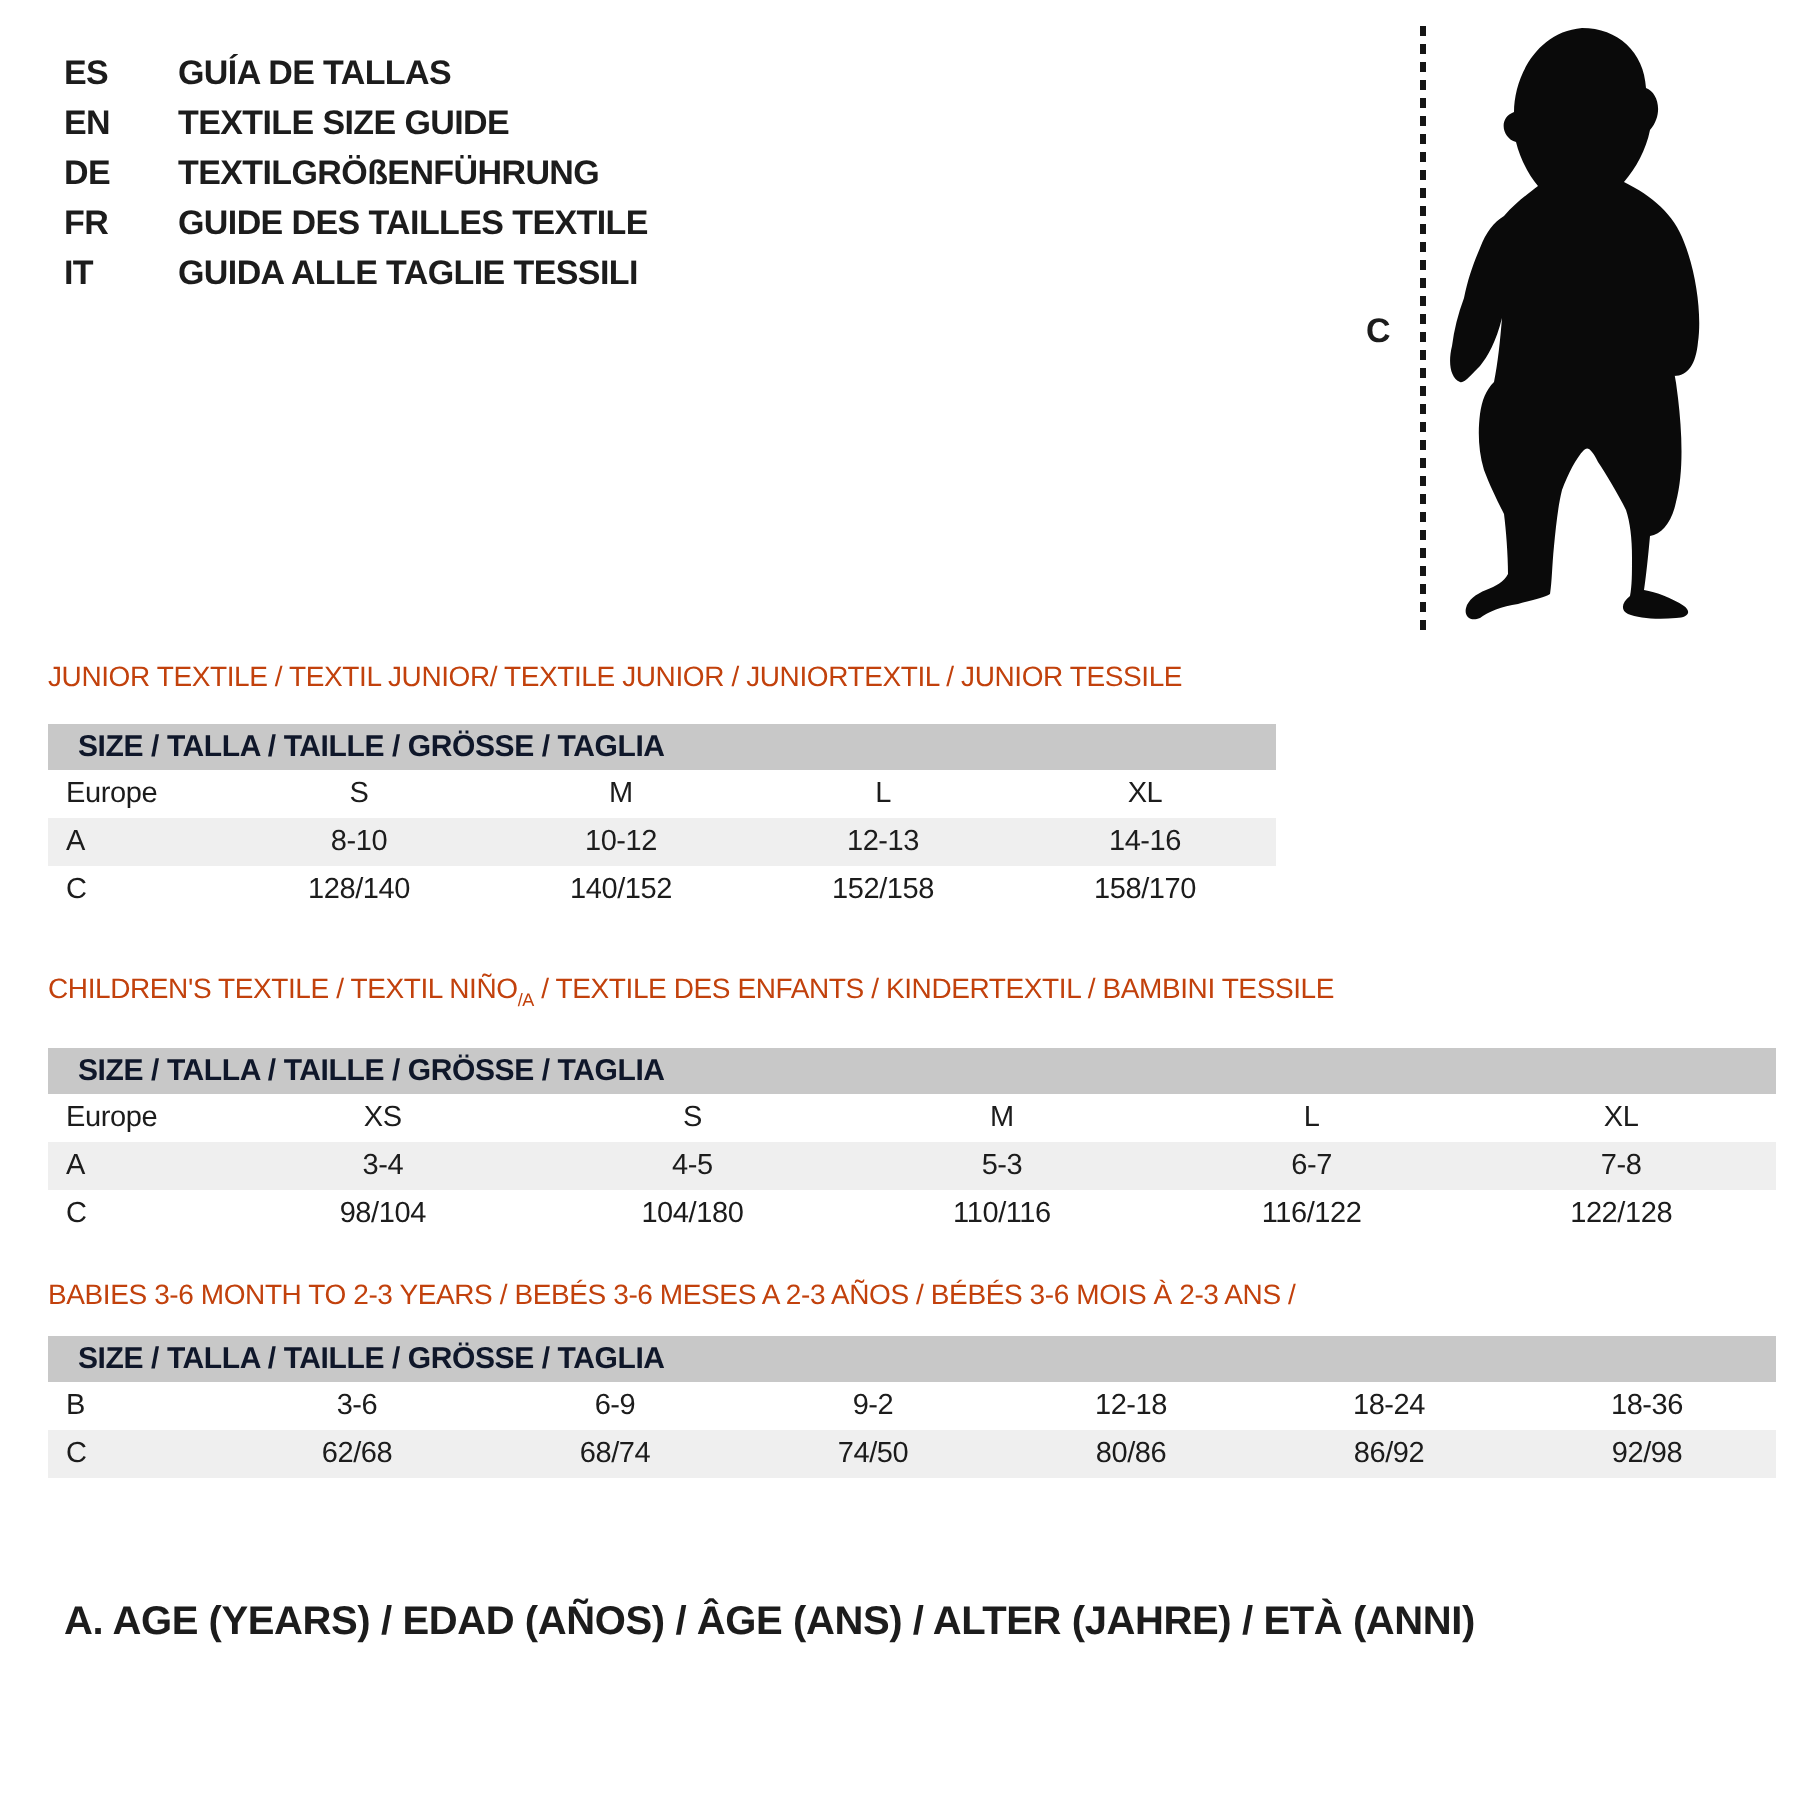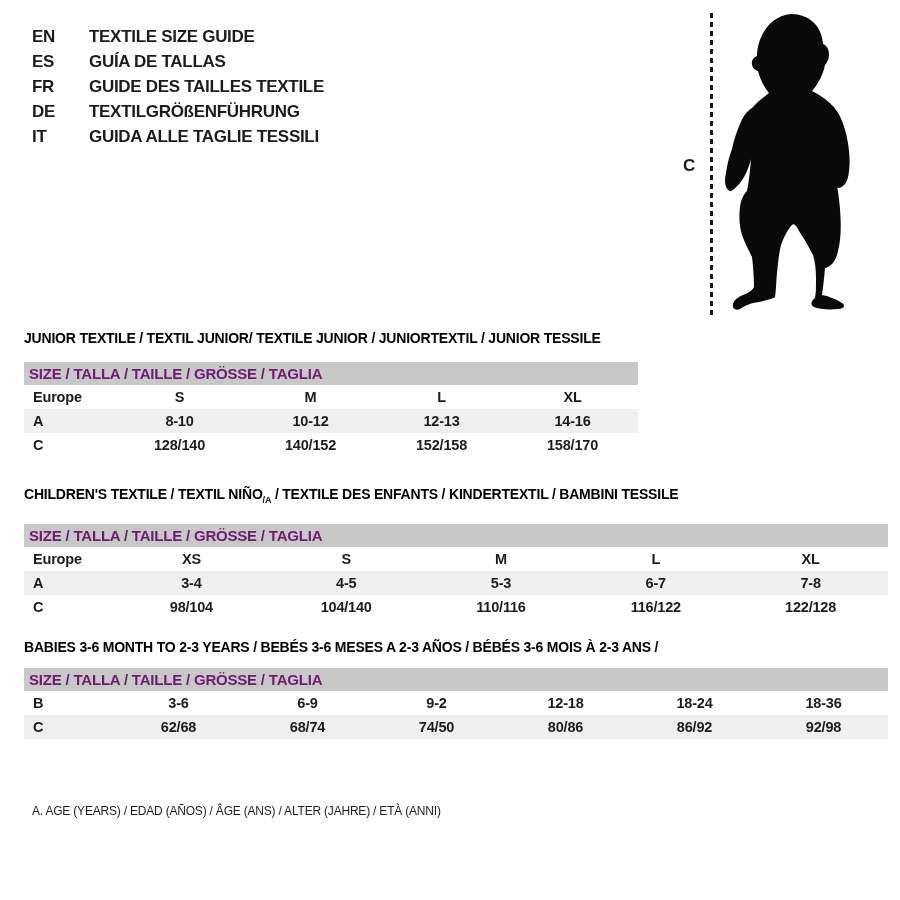--- a/index.html
+++ b/index.html
@@ -15,66 +15,66 @@
   
   .c-label{position:absolute;left:683px;top:156px;font-weight:700;font-size:17px;}
   .dotted{
     position:absolute;left:710px;top:13px;width:3px;height:305px;
     background:repeating-linear-gradient(to bottom,#151515 0 5px,transparent 5px 9px);
   }
   .baby-svg{position:absolute;left:724px;top:11px;}
   
   .size-section{position:absolute;left:24px;}
   .size-section h2{
-    margin:0;font-size:14px;font-weight:700;letter-spacing:-0.2px;line-height:20px;color:#000000;
+    margin:0;font-size:14px;font-weight:400;letter-spacing:-0.2px;line-height:20px;color:#c2410c;
   }
   .size-section h2 .t-line{display:block;line-height:27px;}
   sub.subA{font-size:9px;}
   .size-table{margin-top:14px;}
   .babies .size-table{margin-top:7px;}
   .size-head{
-    height:23px;background:#c8c8c8;color:#701a75;font-weight:700;font-size:15px;
-    letter-spacing:-0.2px;display:flex;align-items:center;padding-left:5px;box-sizing:border-box;
-  }
-  .trow{display:grid;height:24px;align-items:center;font-size:14.5px;font-weight:700;letter-spacing:-0.2px;}
+    height:23px;background:#c8c8c8;color:#0f172a;font-weight:700;font-size:15px;
+    letter-spacing:-0.2px;display:flex;align-items:center;padding-left:15px;box-sizing:border-box;
+  }
+  .trow{display:grid;height:24px;align-items:center;font-size:14.5px;font-weight:400;letter-spacing:-0.2px;}
   .cols-4{grid-template-columns:90px repeat(4,1fr);}
   .cols-5{grid-template-columns:90px repeat(5,1fr);}
   .cols-6{grid-template-columns:90px repeat(6,1fr);}
   .trow.shaded{background:#efefef;}
   .tlabel{padding-left:9px;text-align:left;}
   .tcell{text-align:center;}
   
   .legend{position:absolute;left:32px;top:797px;}
-  .legend-line{font-size:12px;font-weight:400;letter-spacing:-0.2px;line-height:28px;}
+  .legend-line{font-size:20px;font-weight:700;letter-spacing:-0.2px;line-height:28px;}
   
   .junior{top:328px;width:614px;}
   .children{top:484px;width:864px;}
   .babies{top:634px;width:864px;}
 </style>
 </head>
 <body>
 
 <div id="stage">
 
   <div class="langs">
     <div class="lang-row">
+      <span class="lang-code">ES</span>
+      <span class="lang-label">GUÍA DE TALLAS</span>
+    </div>
+    <div class="lang-row">
       <span class="lang-code">EN</span>
       <span class="lang-label">TEXTILE SIZE GUIDE</span>
     </div>
     <div class="lang-row">
-      <span class="lang-code">ES</span>
-      <span class="lang-label">GUÍA DE TALLAS</span>
+      <span class="lang-code">DE</span>
+      <span class="lang-label">TEXTILGRÖßENFÜHRUNG</span>
     </div>
     <div class="lang-row">
       <span class="lang-code">FR</span>
       <span class="lang-label">GUIDE DES TAILLES TEXTILE</span>
-    </div>
-    <div class="lang-row">
-      <span class="lang-code">DE</span>
-      <span class="lang-label">TEXTILGRÖßENFÜHRUNG</span>
     </div>
     <div class="lang-row">
       <span class="lang-code">IT</span>
       <span class="lang-label">GUIDA ALLE TAGLIE TESSILI</span>
     </div>
   </div>
 
   <span class="c-label">C</span>
   <div class="dotted"></div>
   <svg class="baby-svg" width="140" height="300" viewBox="0 0 140 300">
@@ -170,21 +170,21 @@
         <span class="tlabel">A</span>
         <span class="tcell">3-4</span>
         <span class="tcell">4-5</span>
         <span class="tcell">5-3</span>
         <span class="tcell">6-7</span>
         <span class="tcell">7-8</span>
       </div>
       <div class="trow cols-5">
         <span class="tlabel">C</span>
         <span class="tcell">98/104</span>
-        <span class="tcell">104/140</span>
+        <span class="tcell">104/180</span>
         <span class="tcell">110/116</span>
         <span class="tcell">116/122</span>
         <span class="tcell">122/128</span>
       </div>
     </div>
   </section>
 
   <section class="size-section babies">
     <h2>
       <span class="t-line">BABIES 3-6 MONTH TO 2-3 YEARS / BEBÉS 3-6 MESES A 2-3 AÑOS / BÉBÉS 3-6 MOIS À 2-3 ANS /</span>

